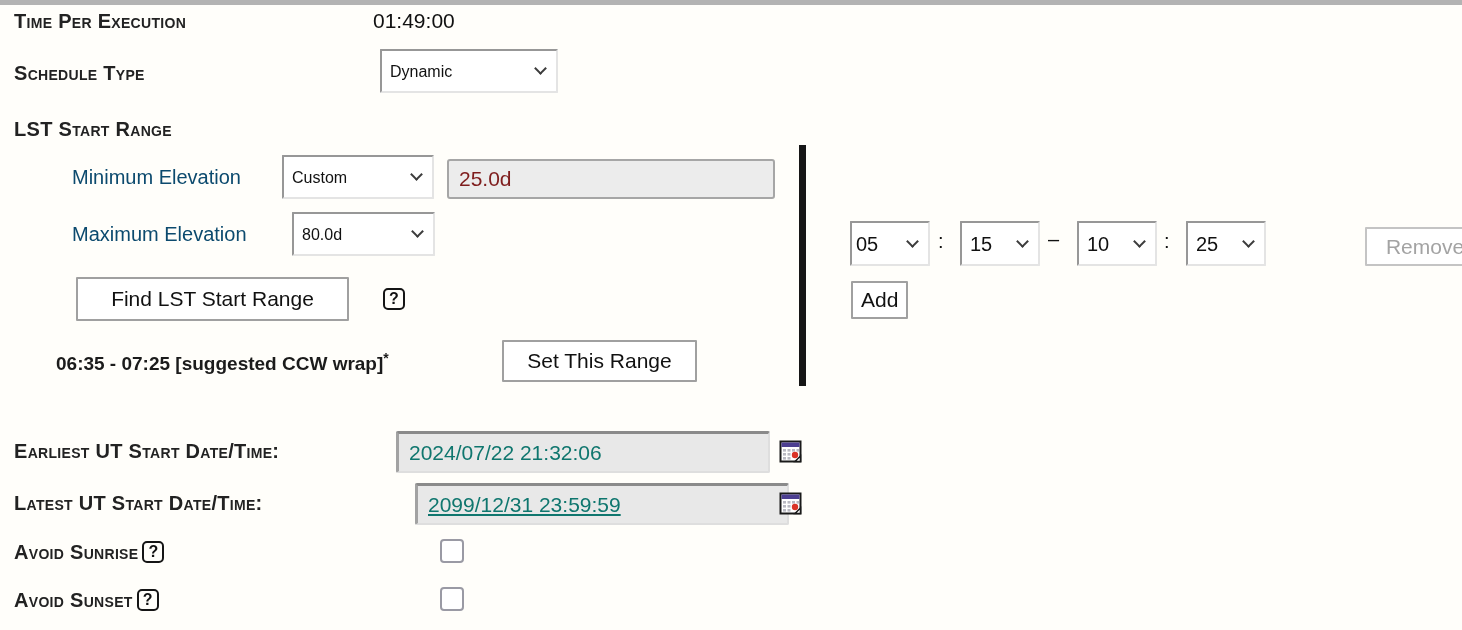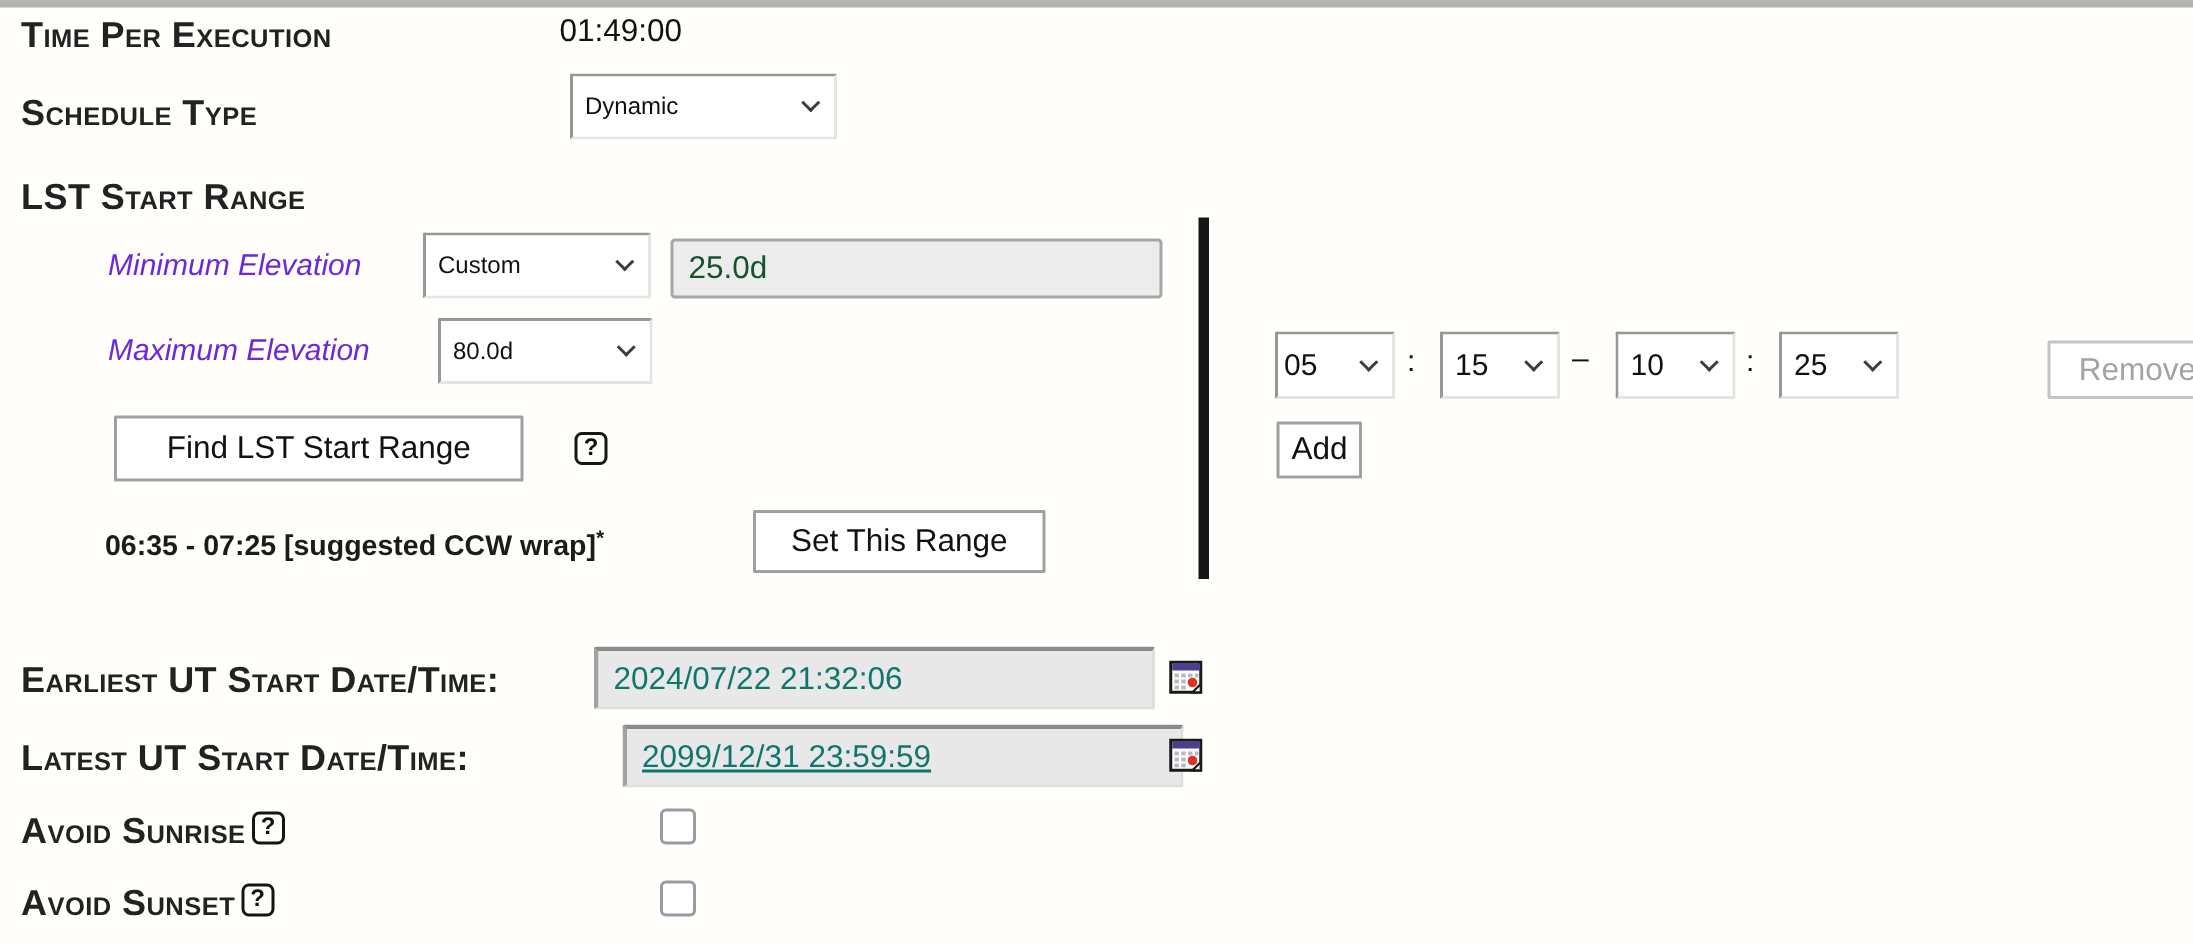--- a/index.html
+++ b/index.html
@@ -15,26 +15,26 @@
 
   .top-bar {
     left: 0; top: 0; width: 1462px; height: 5px;
     background: #b3b3b3;
   }
 
   
   .lbl-sc {
     font-variant: small-caps;
     font-weight: bold;
-    font-size: 24px;
+    font-size: 20px;
     letter-spacing: 0.3px;
     color: #222;
     white-space: nowrap;
   }
-  .plain-lbl { font-size: 20px; color: #6d28d9; white-space: nowrap; font-style: italic; }
+  .plain-lbl { font-size: 20px; color: #0c4a6e; white-space: nowrap; }
   .value-text { font-size: 21px; color: #111; white-space: nowrap; }
 
   
   .select-wrap { position: absolute; }
   .select-wrap select {
     appearance: none; -webkit-appearance: none; -moz-appearance: none;
     width: 100%; height: 100%;
     font-family: "Liberation Sans", sans-serif;
     font-size: 16px; color: #111;
     background: #fff;
@@ -50,21 +50,21 @@
     border-bottom: 2.5px solid #3c3c3c;
     transform: rotate(45deg);
     pointer-events: none;
   }
 
   .readonly-input {
     background: #ececec;
     border: 2px solid #a6a6a6;
     border-radius: 3px;
     font-family: "Liberation Sans", sans-serif;
-    font-size: 21px; color: #14532d;
+    font-size: 21px; color: #7f1d1d;
     padding: 0 10px;
   }
   .date-input {
     background: #e8e8e8;
     border-style: solid;
     border-width: 3px 2px 2px 3px;
     border-color: #8a8a8a #dedede #dedede #a2a2a2;
     border-radius: 2px;
     font-family: "Liberation Sans", sans-serif;
     font-size: 21px; color: #0f766e;
@@ -149,21 +149,21 @@
 <div class="select-wrap" style="left:292px; top:212px; width:143px; height:44px;">
   <select>
     <option>80.0d</option>
   </select>
   <span class="chev"></span>
 </div>
 
 <button class="abs btn" style="left:76px; top:277px; width:273px; height:44px;">Find LST Start Range</button>
 <span class="abs help-icon" style="left:383px; top:288px;">?</span>
 
-<span class="abs suggest-text" style="left:70px; top:350px;"><span>06:35 - 07:25 [suggested CCW wrap]</span><sup>*</sup></span>
+<span class="abs suggest-text" style="left:56px; top:350px;"><span>06:35 - 07:25 [suggested CCW wrap]</span><sup>*</sup></span>
 <button class="abs btn" style="left:502px; top:340px; width:195px; height:42px;">Set This Range</button>
 
 <div class="abs v-divider" style="left:799px; top:145px; width:7px; height:241px;"></div>
 
 <div class="select-wrap" style="left:850px; top:221px; width:80px; height:45px;">
   <select style="font-size:20px; padding:0 26px 0 4px;">
     <option>05</option>
   </select>
   <span class="chev"></span>
 </div>

